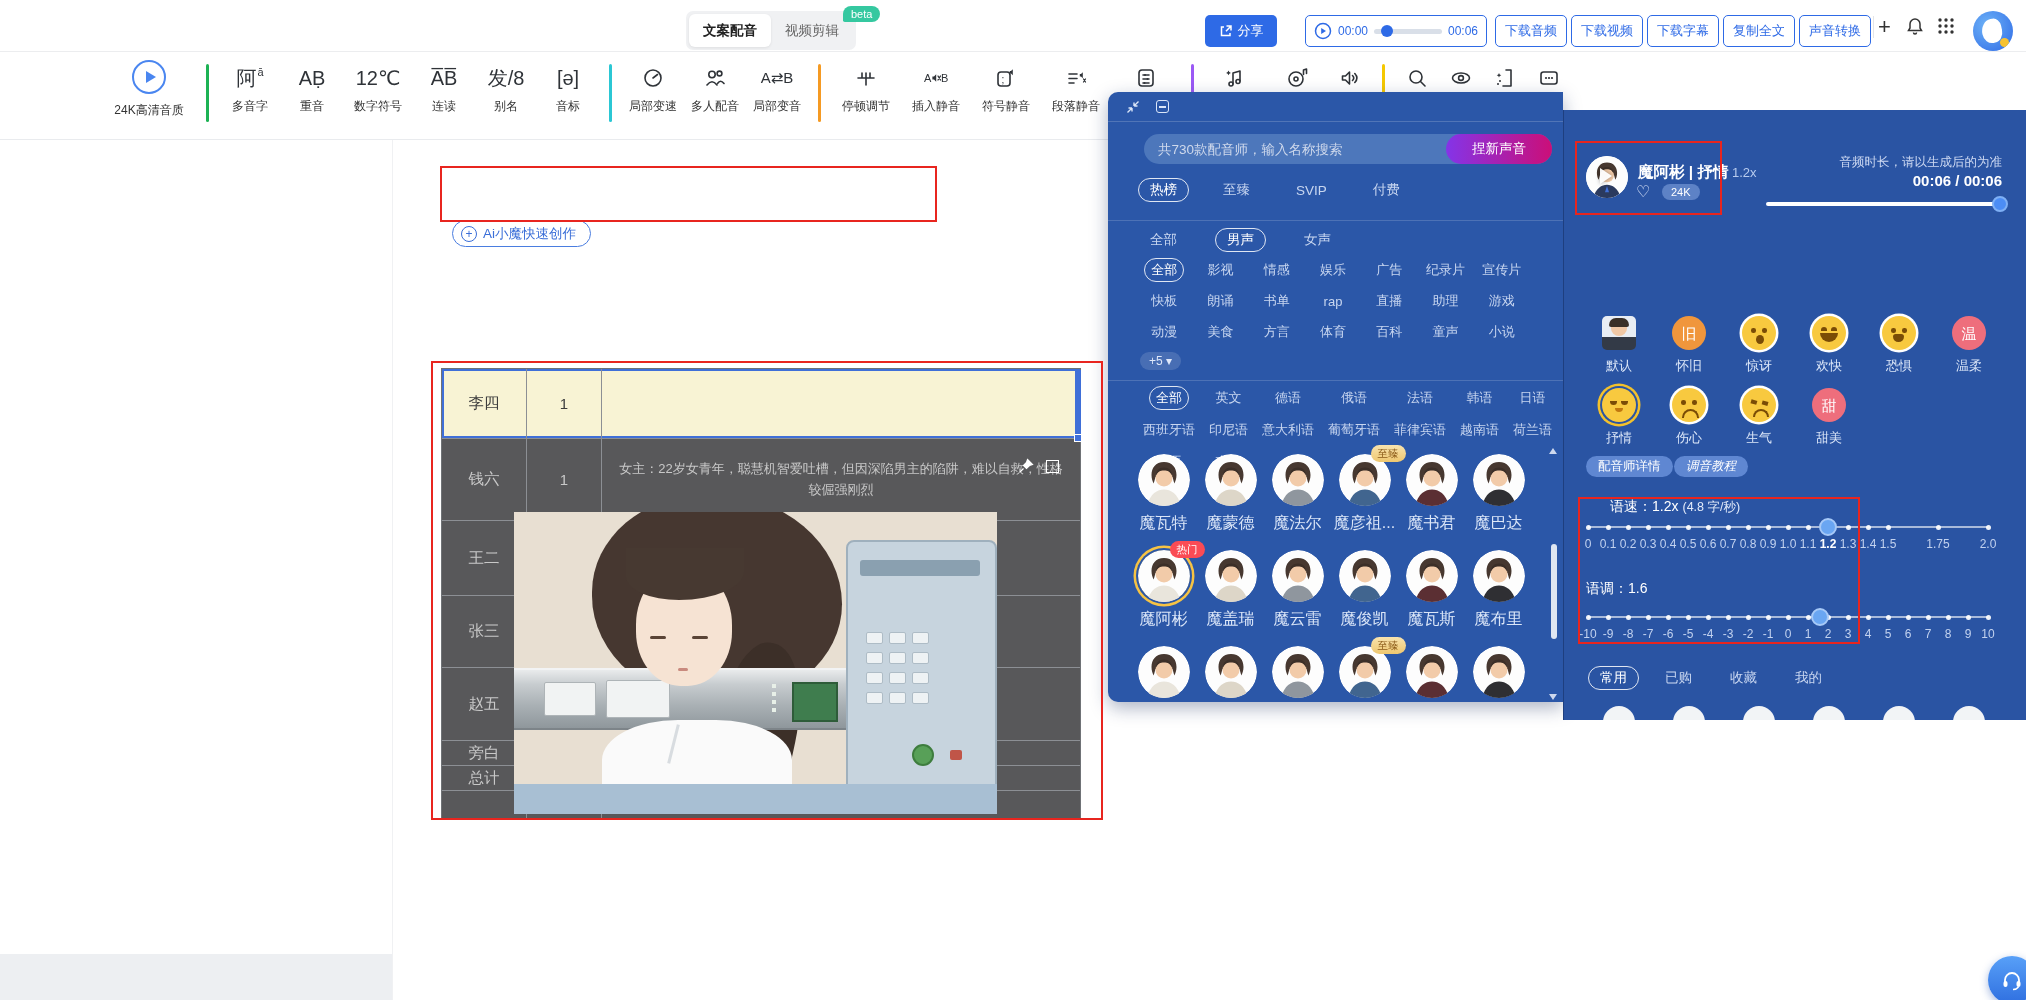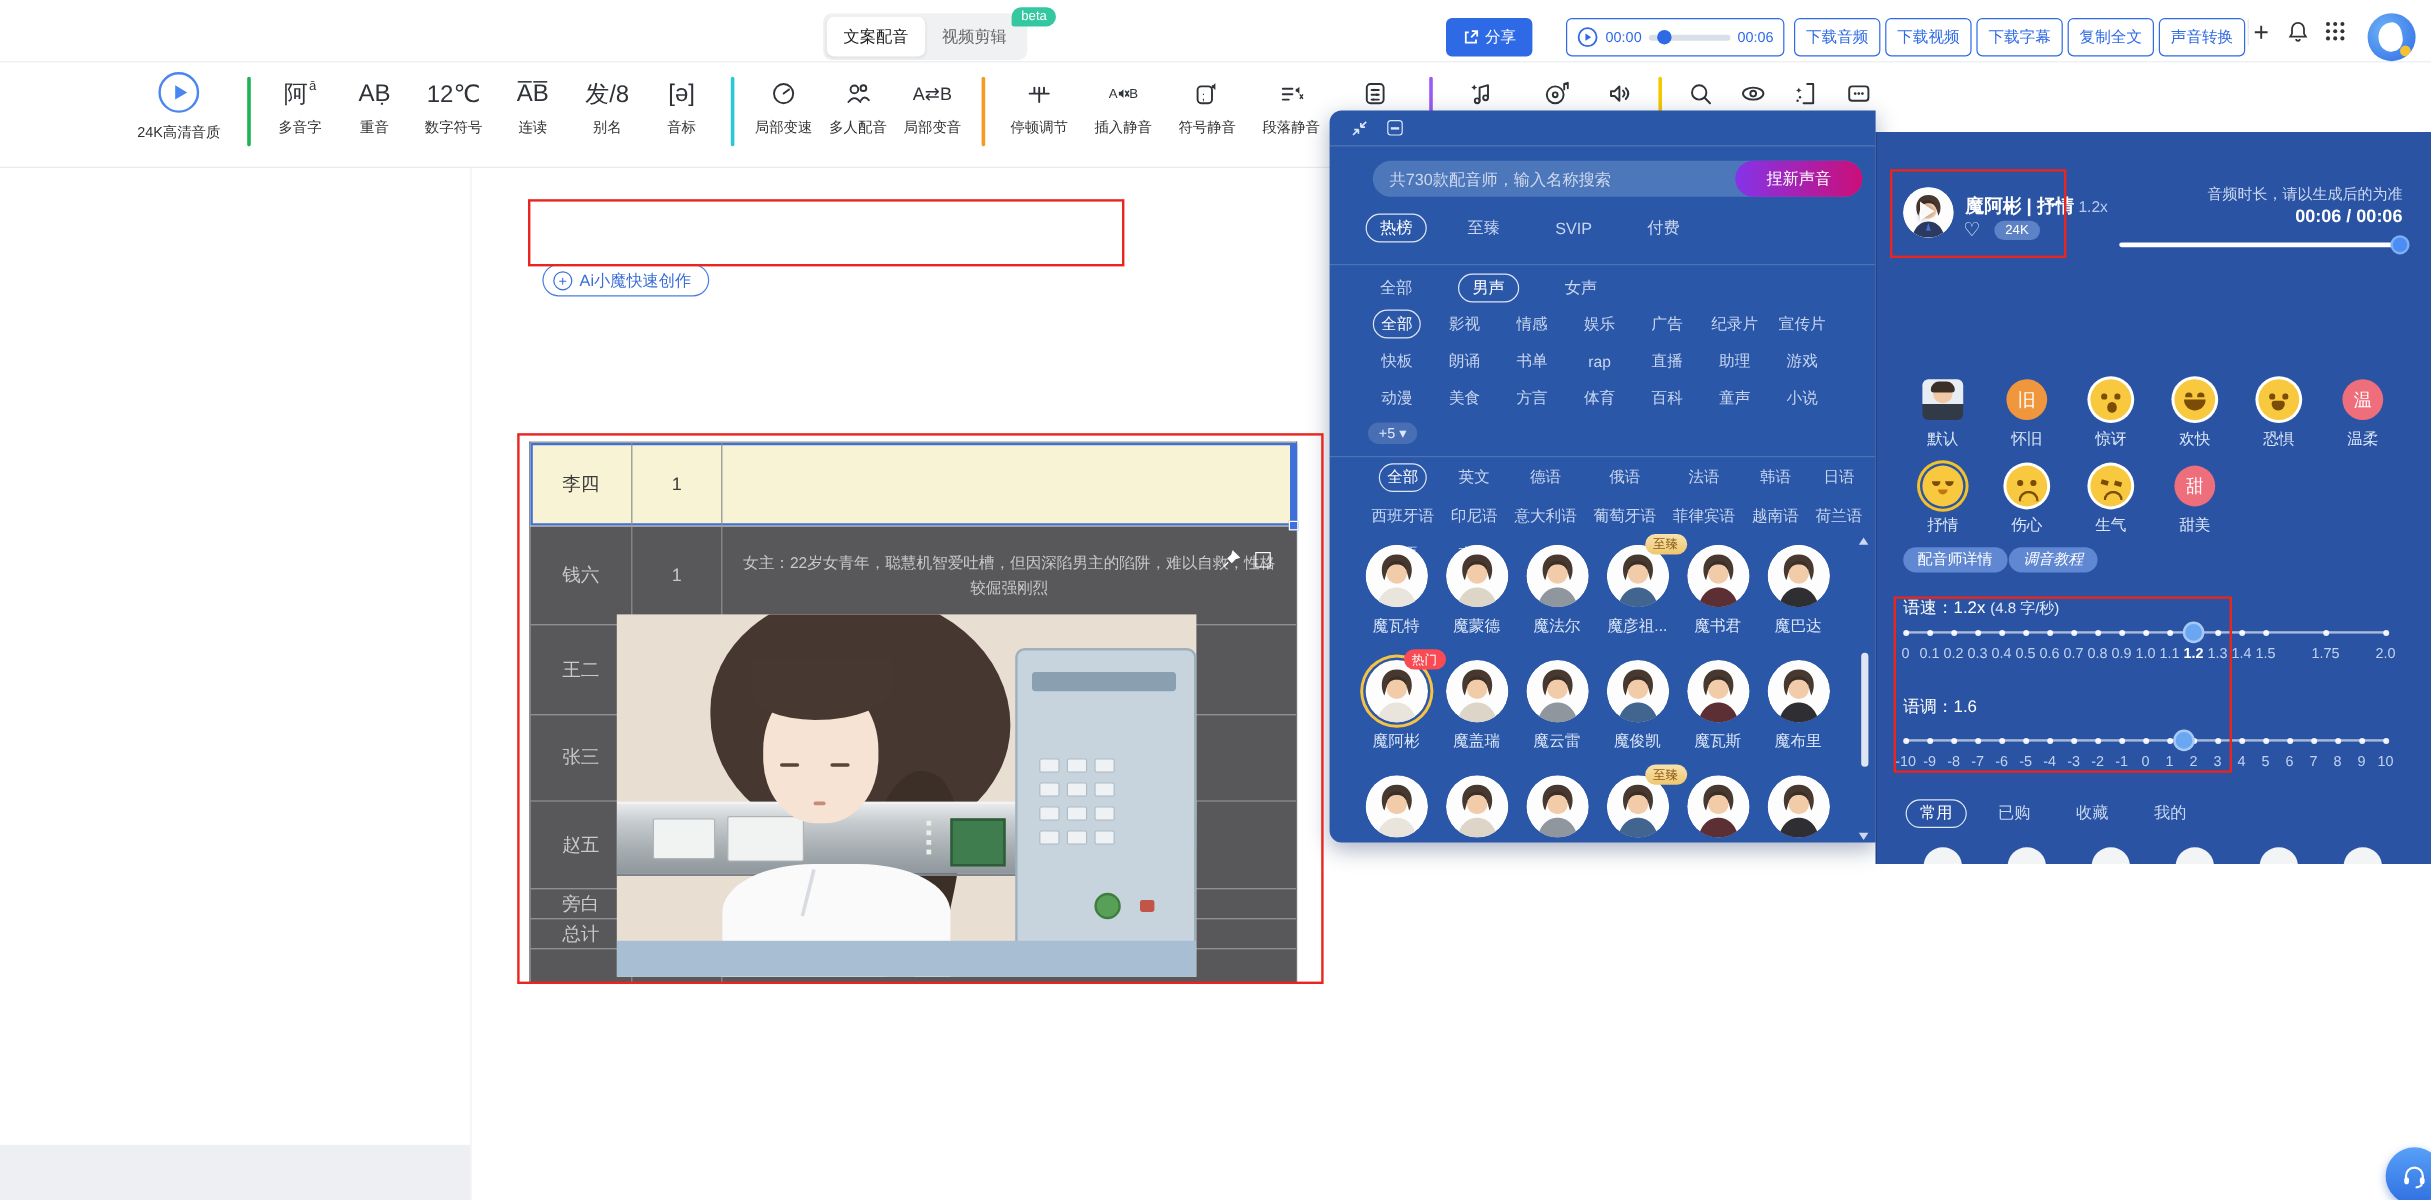--- a/index.html
+++ b/index.html
@@ -4,21 +4,21 @@
 <style>
   html,body{margin:0;padding:0;background:#fff;}
   *{box-sizing:border-box;}
   .screen{position:relative;width:2026px;height:1000px;overflow:hidden;background:#fff;
     font-family:"Liberation Sans","DejaVu Sans",sans-serif;color:#333;}
 
   
   .topbar{position:absolute;left:0;top:0;width:2026px;height:52px;background:#fff;border-bottom:1px solid #ecedef;z-index:30;}
   .tab-group{position:absolute;left:686px;top:11px;width:170px;height:39px;background:#f0f1f3;border-radius:7px;display:flex;align-items:center;padding:3px;}
   .tab{flex:1;height:33px;display:flex;align-items:center;justify-content:center;font-size:13.5px;color:#666;border-radius:6px;cursor:pointer;white-space:nowrap;}
-  .tab.active{background:#fff;color:#222;font-weight:normal;box-shadow:0 1px 3px rgba(0,0,0,.08);}
+  .tab.active{background:#fff;color:#222;font-weight:bold;box-shadow:0 1px 3px rgba(0,0,0,.08);}
   .beta-badge{position:absolute;left:843px;top:6px;background:#35c8a0;color:#fff;font-size:11px;padding:2px 8px;border-radius:9px 9px 9px 2px;z-index:2;}
   .share-btn{position:absolute;left:1205px;top:15px;width:72px;height:32px;background:#2e6ae6;color:#fff;border-radius:5px;display:flex;align-items:center;justify-content:center;gap:5px;font-size:13px;cursor:pointer;}
   .player{position:absolute;left:1305px;top:15px;width:182px;height:32px;border:1px solid #2e6ae6;border-radius:5px;display:flex;align-items:center;padding:0 8px;gap:6px;}
   .p-time{font-size:12px;color:#2e6ae6;white-space:nowrap;}
   .p-track{position:relative;flex:1;height:5px;border-radius:3px;background:#d9dfe8;}
   .p-dot{position:absolute;left:10%;top:-3.5px;width:12px;height:12px;border-radius:50%;background:#2e6ae6;}
   .tb-actions{position:absolute;left:1495px;top:15px;display:flex;gap:4px;}
   .tb-actions .act{height:32px;padding:0 9px;border:1px solid #2e6ae6;color:#2e6ae6;font-size:13px;border-radius:5px;display:flex;align-items:center;cursor:pointer;white-space:nowrap;}
   .tb-divider{position:absolute;left:1873px;top:16px;width:1px;height:22px;background:#e3e5e8;}
   .icon-plus{position:absolute;left:1878px;top:14px;font-size:22px;color:#333;cursor:pointer;}
@@ -115,21 +115,21 @@
   .vp-langs{position:absolute;left:28px;top:294px;width:394px;display:grid;grid-template-columns:repeat(7,1fr);row-gap:8px;justify-items:center;}
   .vp-langs .pill,.vp-cats .pill{padding:2px 6px;font-size:13px;}
   .voice-grid{position:absolute;left:22px;top:362px;width:402px;display:flex;flex-wrap:wrap;}
   .voice{width:67px;height:96px;text-align:center;cursor:pointer;position:relative;}
   .v-ava-wrap{position:relative;width:52px;height:52px;margin:0 auto;border-radius:50%;}
   .v-ava-wrap.selected{box-shadow:0 0 0 2px #2b57a8,0 0 0 4.5px #f6c344;}
   .v-bust{display:block;border-radius:50%;}
   .v-badge{display:none;position:absolute;top:-9px;left:32px;z-index:3;font-size:10.5px;padding:1.5px 7px;border-radius:9px;color:#fff;background:#fa4b55;white-space:nowrap;}
   .v-badge.show{display:block;}
   .v-badge.b-至臻{background:linear-gradient(180deg,#f8e3ae,#eec76f);color:#8a5a18;}
-  .v-name{margin-top:7px;font-size:13px;color:#dbe6f8;white-space:nowrap;}
+  .v-name{margin-top:7px;font-size:16px;color:#dbe6f8;white-space:nowrap;}
   .voice:nth-child(6n+1) .v-shirt{fill:#e9e5dc;} .voice:nth-child(6n+2) .v-shirt{fill:#ddd6c8;}
   .voice:nth-child(6n+3) .v-shirt{fill:#8f969e;} .voice:nth-child(6n+4) .v-shirt{fill:#41658f;}
   .voice:nth-child(6n+5) .v-shirt{fill:#5b2f33;} .voice:nth-child(6n) .v-shirt{fill:#2f2f33;}
   .v-scroll{position:absolute;right:5px;top:356px;width:9px;height:252px;}
   .v-sc-arrow{position:absolute;left:0;width:0;height:0;border-left:4.5px solid transparent;border-right:4.5px solid transparent;}
   .v-sc-up{top:0;border-bottom:6px solid #cdd8ee;}
   .v-sc-down{bottom:0;border-top:6px solid #cdd8ee;}
   .v-sc-thumb{position:absolute;left:1.5px;top:96px;width:6px;height:95px;border-radius:3px;background:rgba(255,255,255,.85);cursor:pointer;}
 
   
@@ -164,21 +164,21 @@
   .f-fear::after{content:"";position:absolute;left:11px;top:18px;width:11px;height:8px;border-radius:3px 3px 6px 6px;background:#7a4c06;}
   .f-lyric::before{left:8px;top:13px;width:7px;height:4px;border-radius:0 0 7px 7px;box-shadow:11px 0 0 #7a4c06;}
   .f-lyric::after{content:"";position:absolute;left:13px;top:20px;width:8px;height:4px;border-radius:0 0 8px 8px;background:#c1770e;}
   .f-sad::after{content:"";position:absolute;left:10px;top:21px;width:13px;height:7px;border-radius:13px 13px 0 0;border:2px solid #7a4c06;border-bottom:none;}
   .f-angry::before{top:12px;width:5.5px;height:3.5px;border-radius:0;transform:rotate(16deg);box-shadow:11px -2px 0 #7a4c06;}
   .f-angry::after{content:"";position:absolute;left:11px;top:21px;width:12px;height:6px;border-radius:12px 12px 0 0;border:2px solid #7a4c06;border-bottom:none;}
   .sp-btn{position:absolute;top:346px;height:21px;border-radius:11px;background:#5f87d2;color:#fff;font-size:12.5px;display:flex;align-items:center;justify-content:center;padding:0 12px;cursor:pointer;}
   #btn-detail{left:22px;} #btn-tutorial{left:110px;font-style:italic;}
   .sl-title{position:absolute;left:22px;font-size:14px;color:#fff;white-space:nowrap;}
   .sl-title .rate{font-size:12.5px;color:#e3ebfa;margin-left:4px;}
-  #speed-title{top:388px;} #pitch-title{top:470px;}
+  #speed-title{top:388px;margin-left:24px;} #pitch-title{top:470px;}
   .slider{position:absolute;left:24px;width:400px;height:36px;cursor:pointer;}
   #speed-slider{top:408px;} #pitch-slider{top:498px;}
   .sl-line{position:absolute;left:0;right:0;top:8px;height:2px;background:rgba(255,255,255,.6);}
   .sl-cell{position:absolute;top:0;width:0;}
   .sl-dot{position:absolute;left:-2.5px;top:6.5px;width:5px;height:5px;border-radius:50%;background:#fff;opacity:.92;}
   .sl-lab{position:absolute;top:19px;left:0;transform:translateX(-50%);font-size:12px;color:#c2d2ef;white-space:nowrap;}
   .sl-lab.active{color:#fff;font-weight:bold;}
   .sl-thumb{position:absolute;top:0;width:18px;height:18px;margin-left:-9px;border-radius:50%;background:#6aa6f2;border:2.5px solid #a7c9f7;}
   .bt-tabs{position:absolute;left:24px;top:556px;display:flex;gap:14px;align-items:center;}
   .bt-tabs .pill{font-size:13.5px;}

